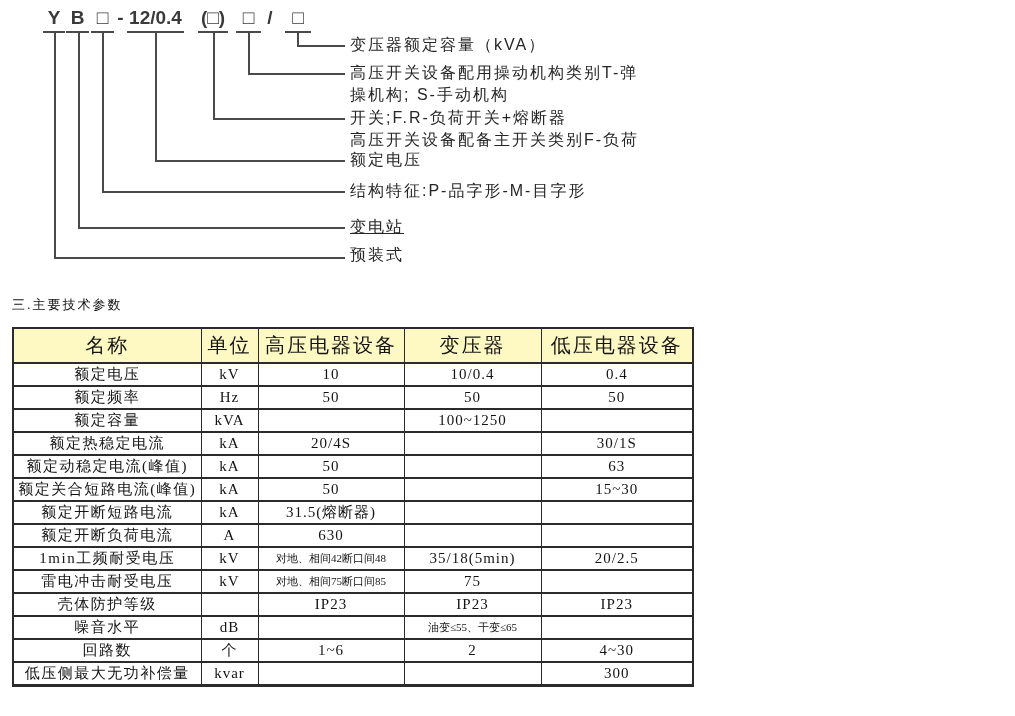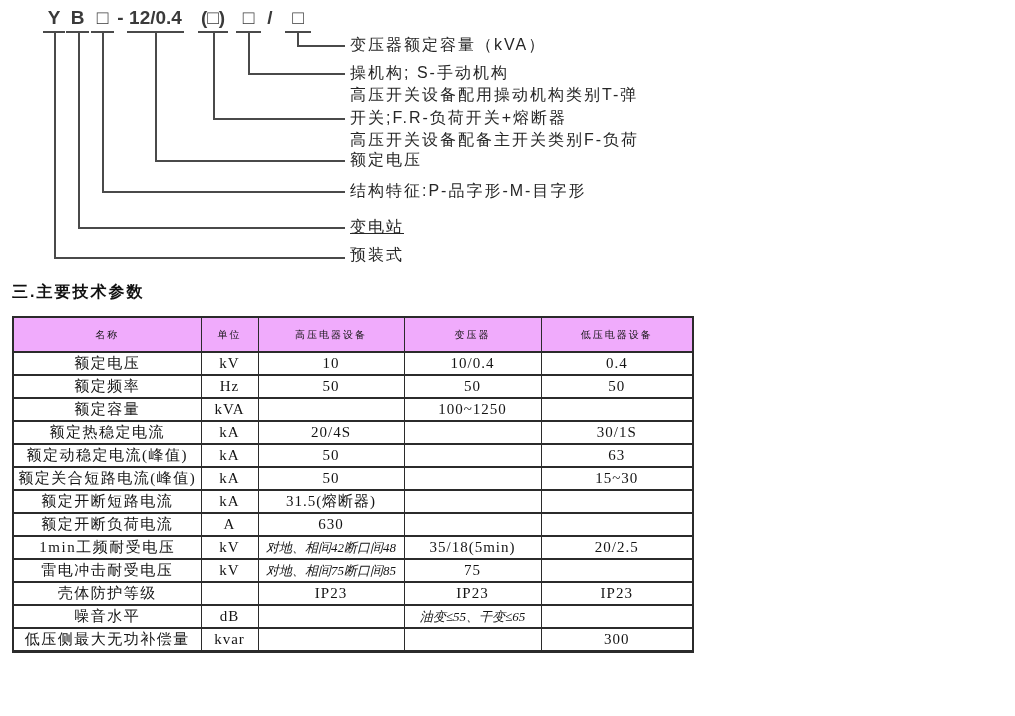--- a/index.html
+++ b/index.html
@@ -26,55 +26,55 @@
   .dline { position: absolute; background: #4a4a4a; }
   .dlabel {
     position: absolute;
     font-family: "Liberation Sans", sans-serif;
     font-size: 16px; line-height: 22px;
     letter-spacing: 2px; color: #262626; white-space: nowrap;
   }
 
   
   .section-title {
-    margin: 10px 0 13px 12px;
+    margin: 24px 0 13px 12px;
     font-family: "Liberation Sans", sans-serif;
-    font-weight: 700; font-size: 16px;
+    font-weight: 400; font-size: 13px;
     letter-spacing: 2px; color: #101010;
   }
 
   
   table.params {
     border-collapse: collapse;
     table-layout: fixed;
     margin-left: 12px;
     width: 680px;
     font-family: "Liberation Serif", serif;
   }
   table.params { border: 2px solid #2b2b2b; border-bottom-width: 3px; }
   table.params th {
-    background: #f0abfc;
+    background: #fef9c3;
     border: 1px solid #2b2b2b;
     border-top-width: 2px; border-bottom-width: 2px;
     height: 31px;
-    font-weight: 400; font-size: 10px; letter-spacing: 2px;
+    font-weight: 400; font-size: 20px; letter-spacing: 2px;
     text-align: center; color: #141414;
   }
   table.params td {
     border: 1px solid #2b2b2b;
     border-top-width: 2px;
     height: 21px;
     padding: 0 2px;
     text-align: center;
     font-size: 15px; letter-spacing: 1px;
     color: #141414;
     white-space: nowrap; overflow: hidden;
   }
   table.params td.name { letter-spacing: 1.5px; }
-  table.params td.sm { font-size: 13px; letter-spacing: 0; font-style: italic; }
+  table.params td.sm { font-size: 11px; letter-spacing: 0; }
 </style>
 </head>
 <body>
 
 <div class="page">
 
   <div class="diagram" id="diagram">
       <span class="code-part u" style="left: 43px; width: 22px;">Y</span>
       <span class="code-part u" style="left: 66px; width: 23px;">B</span>
       <span class="code-part u" style="left: 91px; width: 23px;">□</span>
@@ -85,22 +85,22 @@
       <span class="code-part" style="left: 264px; width: 12px;">/</span>
       <span class="code-part u" style="left: 285px; width: 26px;">□</span>
       <div class="dline" style="left: 297px; top: 33px; width: 1.5px; height: 12px;"></div>
       <div class="dline" style="left: 297px; top: 45px; width: 48px; height: 1.5px;"></div>
       <div class="dlabel" style="left: 350px; top: 34px; text-align: center;">
         <div>变压器额定容量（kVA）</div>
       </div>
       <div class="dline" style="left: 248px; top: 33px; width: 1.5px; height: 40px;"></div>
       <div class="dline" style="left: 248px; top: 73px; width: 97px; height: 1.5px;"></div>
       <div class="dlabel" style="left: 350px; top: 62px;">
+        <div>高压开关设备配用操动机构类别T-弹</div>
         <div>操机构; S-手动机构</div>
-        <div>高压开关设备配用操动机构类别T-弹</div>
       </div>
       <div class="dline" style="left: 213px; top: 33px; width: 1.5px; height: 85px;"></div>
       <div class="dline" style="left: 213px; top: 118px; width: 132px; height: 1.5px;"></div>
       <div class="dlabel" style="left: 350px; top: 107px;">
         <div>开关;F.R-负荷开关+熔断器</div>
         <div>高压开关设备配备主开关类别F-负荷</div>
       </div>
       <div class="dline" style="left: 155px; top: 33px; width: 1.5px; height: 127px;"></div>
       <div class="dline" style="left: 155px; top: 160px; width: 190px; height: 1.5px;"></div>
       <div class="dlabel" style="left: 350px; top: 149px;">
@@ -221,20 +221,27 @@
           <td>IP23</td>
         </tr>
         <tr>
           <td class="name">噪音水平</td>
           <td>dB</td>
           <td></td>
           <td class="sm">油变≤55、干变≤65</td>
           <td></td>
         </tr>
         <tr>
+          <td class="name">回路数</td>
+          <td>个</td>
+          <td>1~6</td>
+          <td>2</td>
+          <td>4~30</td>
+        </tr>
+        <tr>
           <td class="name">低压侧最大无功补偿量</td>
           <td>kvar</td>
           <td></td>
           <td></td>
           <td>300</td>
         </tr>
       </tbody>
   </table>
 
 </div>

